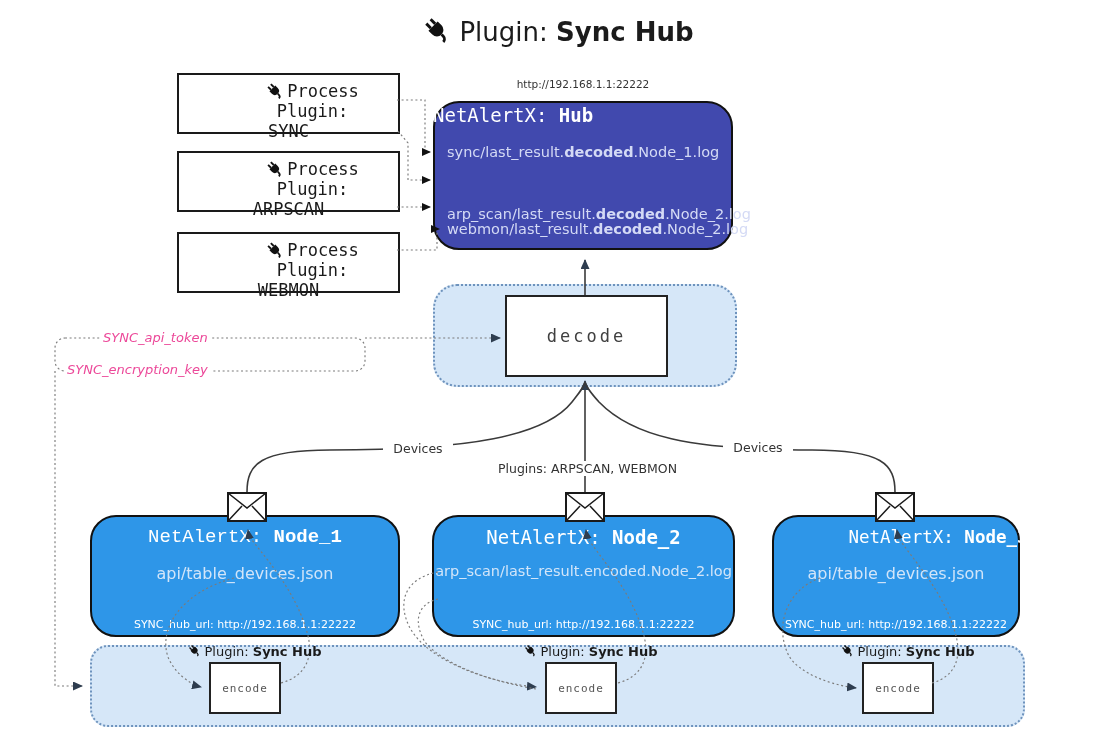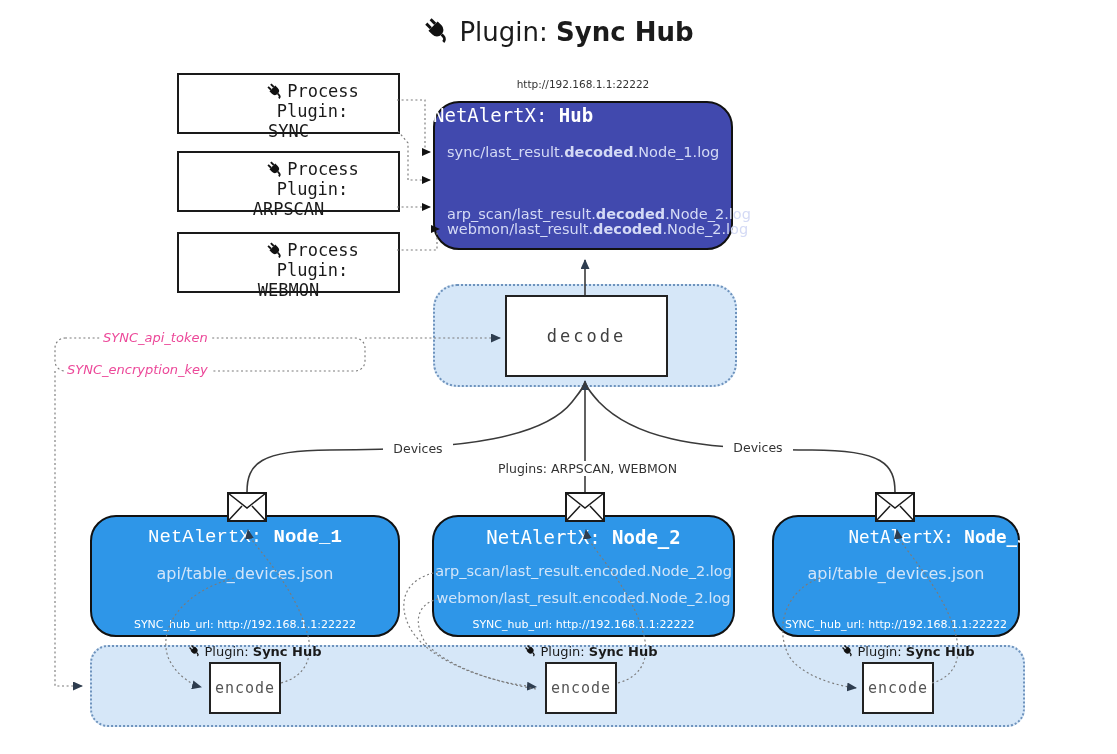--- a/index.html
+++ b/index.html
@@ -44,21 +44,21 @@
   .ntitle{text-align:center;font-size:19px;color:#fff;z-index:2;white-space:nowrap;}
   .nfile{text-align:center;color:#D2E5F9;z-index:2;white-space:nowrap;}
   .nurl{text-align:center;font-size:11px;color:#fff;z-index:2;white-space:nowrap;}
 
   
   #band{left:90px;top:645px;width:935px;height:82px;background:#D6E7F8;
         border:2px dotted #6E93BD;border-radius:18px;box-sizing:border-box;z-index:1;}
   .bandlabel{top:644px;width:170px;text-align:center;font-size:13px;color:#1a1a1a;z-index:4;white-space:nowrap;}
   .bandlabel .plug{vertical-align:-2px;margin-right:2px;}
   .encode{top:662px;width:72px;height:52px;background:#fff;border:2px solid #222;box-sizing:border-box;
-          display:flex;align-items:center;justify-content:center;font-size:15px;letter-spacing:1px;
+          display:flex;align-items:center;justify-content:center;font-size:11px;letter-spacing:1px;
           color:#555;z-index:2;}
 
   .envelope{top:492px;z-index:4;}
   #wires{left:0;top:0;width:1117px;height:754px;z-index:3;pointer-events:none;}
   b{font-weight:bold;}
 </style>
 </head>
 <body>
 
 <div id="canvas">
@@ -165,21 +165,20 @@
   <div class="edgelabel abs" style="left:723px;top:440px;width:70px;">Devices</div>
 
   <div class="node abs" style="left:90px;width:310px;"></div>
   <div class="ntitle abs mono" style="left:90px;top:526px;width:310px;font-family:Liberation Mono, monospace;"><span>NetAlertX: </span><b>Node_1</b></div>
   <div class="nfile abs" style="left:90px;top:564px;width:310px;font-size:16px;">api/table_devices.json</div>
   <div class="nurl abs" style="left:90px;top:618px;width:310px;">SYNC_hub_url: http://192.168.1.1:22222</div>
 
   <div class="node abs" style="left:432px;width:303px;"></div>
   <div class="ntitle abs mono" style="left:432px;top:526px;width:303px;"><span>NetAlertX: </span><b>Node_2</b></div>
   <div class="nfile abs" style="left:432px;top:563px;width:303px;font-size:14.5px;">arp_scan/last_result.encoded.Node_2.log</div>
-  <div class="nfile abs" style="left:432px;top:590px;width:303px;font-size:14.5px;">webmon/last_result.encoded.Node_2.log</div>
   <div class="nurl abs" style="left:432px;top:618px;width:303px;">SYNC_hub_url: http://192.168.1.1:22222</div>
 
   <div class="node abs" style="left:772px;width:248px;"></div>
   <div class="ntitle abs mono" style="left:772px;top:527px;width:264px;font-size:17.5px;margin-left:34px;"><span>NetAlertX: </span><b>Node_3</b></div>
   <div class="nfile abs" style="left:772px;top:564px;width:248px;font-size:16px;">api/table_devices.json</div>
   <div class="nurl abs" style="left:772px;top:618px;width:248px;">SYNC_hub_url: http://192.168.1.1:22222</div>
 
   <svg class="envelope abs" style="left:227px;" width="40" height="30">
       <rect x="1" y="1" width="38" height="28" fill="#fff" stroke="#1a1a1a" stroke-width="2"></rect>
       <path d="M1,1 L20,16 L39,1 M1,29 L15,14 M39,29 L25,14" fill="none" stroke="#1a1a1a" stroke-width="1.5"></path>

